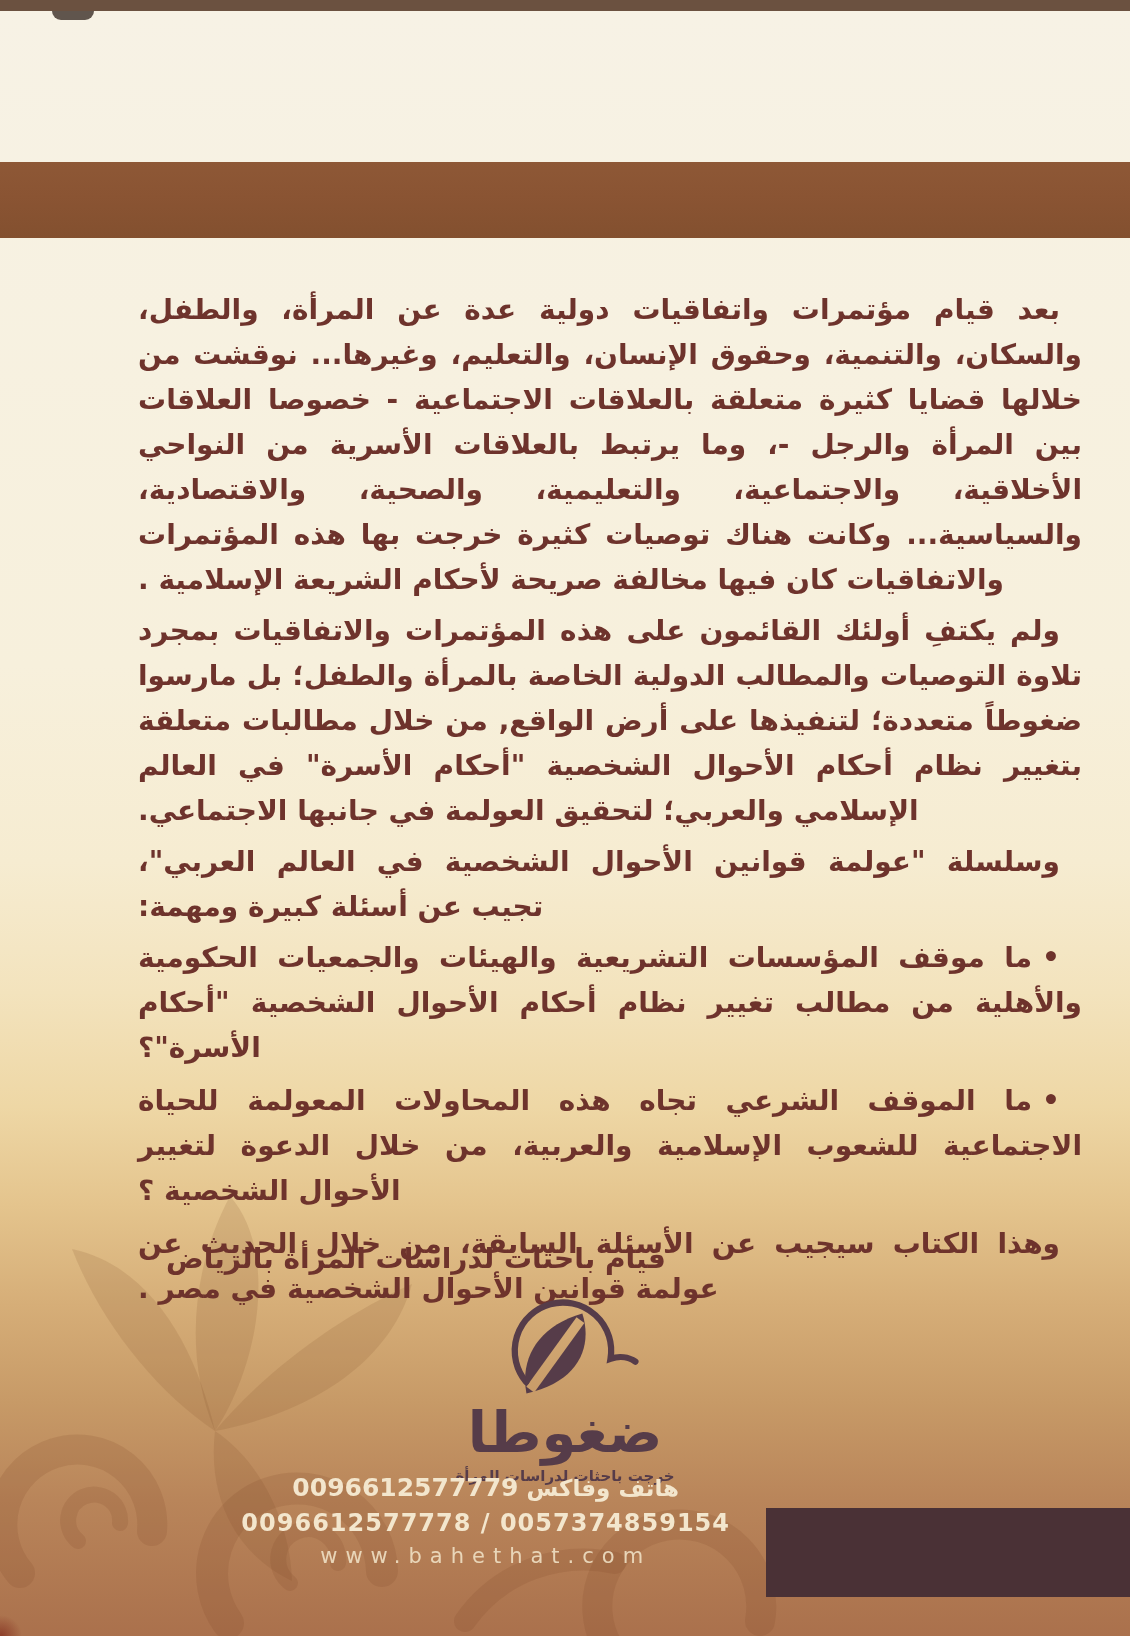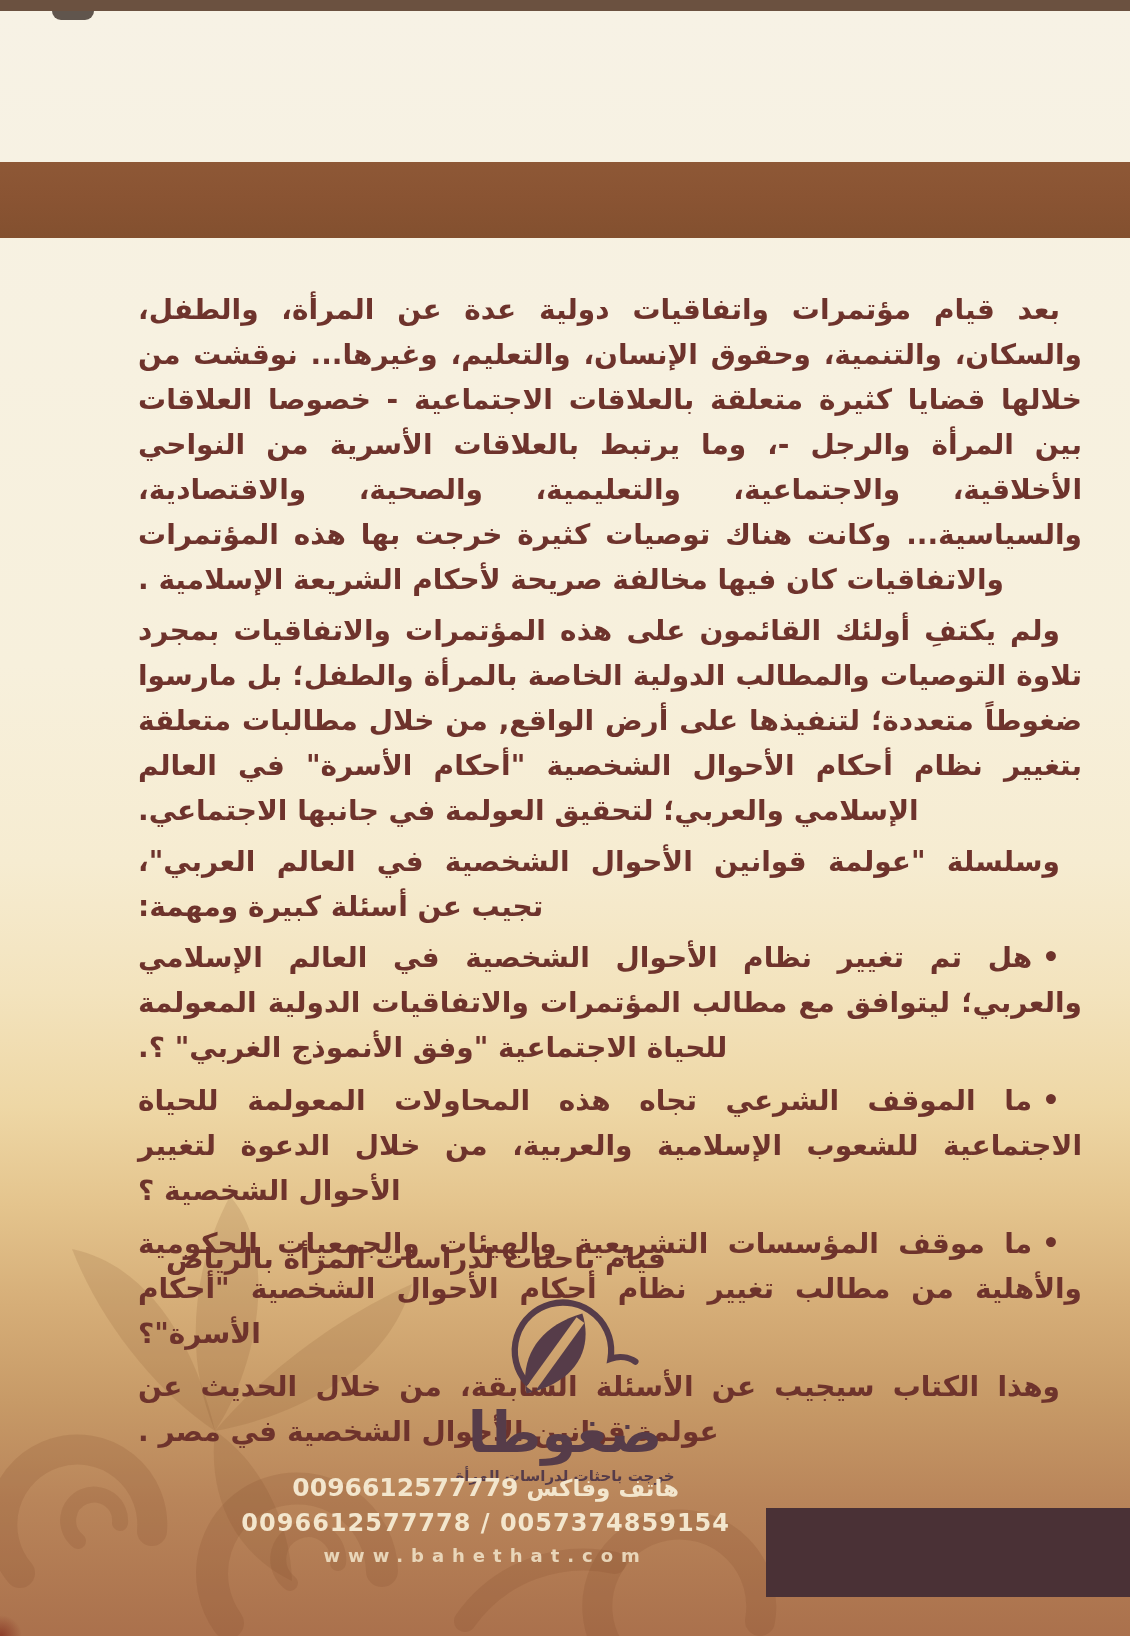--- a/index.html
+++ b/index.html
@@ -64,21 +64,21 @@
     direction:rtl;font-size:15px;line-height:20px;font-weight:700;
     margin-top:3px;letter-spacing:1px;
   }
   .contact{
     position:absolute;right:400px;top:1460px;
     text-align:center;color:#f3e6cd;white-space:nowrap;
   }
   .contact .line1{direction:rtl;font-size:23px;line-height:34px;font-weight:700;}
   .contact .line1 .num{font-size:25px;letter-spacing:4px;}
   .contact .line2{direction:ltr;font-size:24px;line-height:36px;font-weight:700;letter-spacing:1px;}
-  .contact .website{direction:ltr;font-size:18px;line-height:30px;font-weight:700;letter-spacing:8px;color:#efe0c4;opacity:.9;}
+  .contact .website{direction:ltr;font-size:21px;line-height:30px;font-weight:400;letter-spacing:8px;color:#efe0c4;opacity:.9;}
   .dark-box{
     position:absolute;left:766px;top:1497px;width:364px;height:89px;
     background:#4a3136;
   }
 </style>
 </head>
 <body>
 
 <div class="page">
 
@@ -100,23 +100,22 @@
       <path d="M330,482 A30,30 0 1 1 378,462" stroke-width="16"></path>
       <path d="M648,546 A82,82 0 1 1 800,520" stroke-width="30"></path>
       <path d="M505,520 C540,470 600,450 655,462" stroke-width="22"></path>
     </g>
   </svg>
 
   <div class="text-block">
     <p class="para">بعد قيام مؤتمرات واتفاقيات دولية عدة عن المرأة، والطفل، والسكان، والتنمية، وحقوق الإنسان، والتعليم، وغيرها... نوقشت من خلالها قضايا كثيرة متعلقة بالعلاقات الاجتماعية - خصوصا العلاقات بين المرأة والرجل -، وما يرتبط بالعلاقات الأسرية من النواحي الأخلاقية، والاجتماعية، والتعليمية، والصحية، والاقتصادية، والسياسية... وكانت هناك توصيات كثيرة خرجت بها هذه المؤتمرات والاتفاقيات كان فيها مخالفة صريحة لأحكام الشريعة الإسلامية .</p>
     <p class="para">ولم يكتفِ أولئك القائمون على هذه المؤتمرات والاتفاقيات بمجرد تلاوة التوصيات والمطالب الدولية الخاصة بالمرأة والطفل؛ بل مارسوا ضغوطاً متعددة؛ لتنفيذها على أرض الواقع, من خلال مطالبات متعلقة بتغيير نظام أحكام الأحوال الشخصية "أحكام الأسرة" في العالم الإسلامي والعربي؛ لتحقيق العولمة في جانبها الاجتماعي.</p>
     <p class="para">وسلسلة "عولمة قوانين الأحوال الشخصية في العالم العربي"، تجيب عن أسئلة كبيرة ومهمة:</p>
-    <div class="bullet"><span class="dot">•</span><span>هل تم تغيير نظام الأحوال الشخصية في العالم الإسلامي والعربي؛ ليتوافق مع مطالب المؤتمرات والاتفاقيات الدولية المعولمة للحياة الاجتماعية "وفق الأنموذج الغربي" ؟.</span></div>
+    <div class="bullet"><span class="dot">•</span><span>ما موقف المؤسسات التشريعية والهيئات والجمعيات الحكومية والأهلية من مطالب تغيير  نظام أحكام الأحوال الشخصية "أحكام الأسرة"؟</span></div>
     <div class="bullet"><span class="dot">•</span><span>ما الموقف الشرعي تجاه هذه المحاولات المعولمة للحياة الاجتماعية للشعوب الإسلامية والعربية، من خلال الدعوة لتغيير الأحوال الشخصية ؟</span></div>
-    <div class="bullet"><span class="dot">•</span><span>ما موقف المؤسسات التشريعية والهيئات والجمعيات الحكومية والأهلية من مطالب تغيير  نظام أحكام الأحوال الشخصية "أحكام الأسرة"؟</span></div>
     <p class="para">وهذا الكتاب سيجيب عن الأسئلة السابقة، من خلال الحديث عن عولمة قوانين الأحوال الشخصية في مصر .</p>
   </div>
 
   <div class="publisher">قيام باحثات لدراسات المرأة بالرياض</div>
 
   <div class="logo">
     <svg class="leaf" width="156" height="108" viewBox="0 0 160 112">
       <defs>
         <mask id="leafSlash">
           <rect x="0" y="0" width="160" height="112" fill="#fff"></rect>

